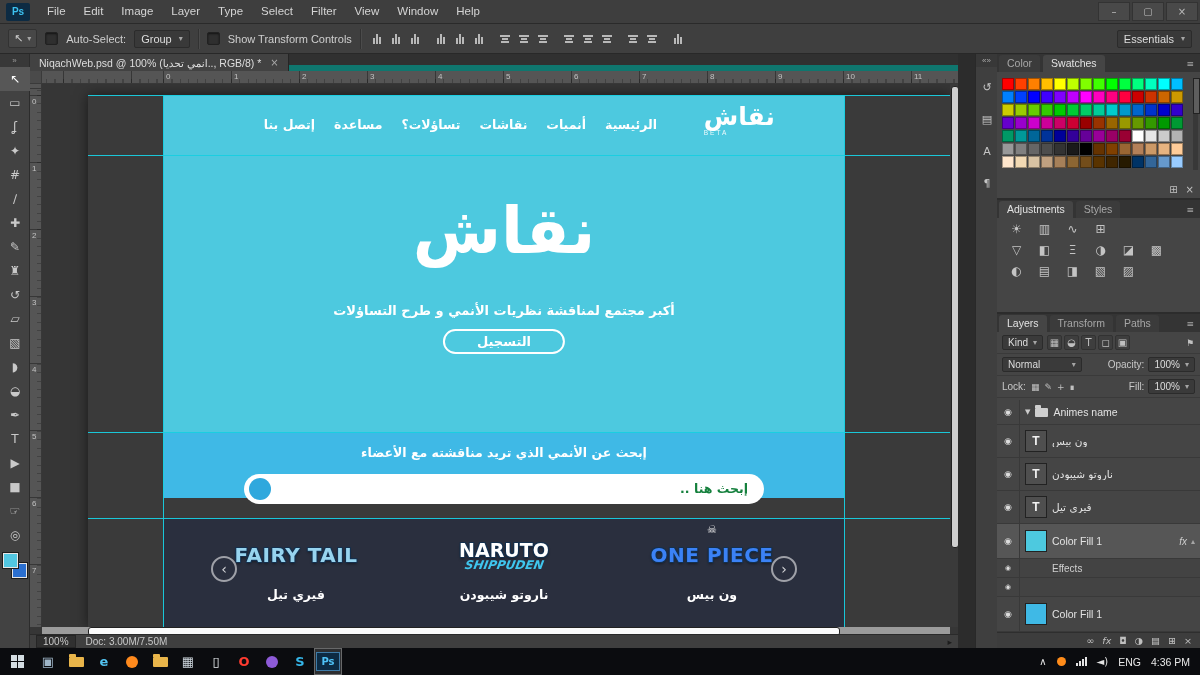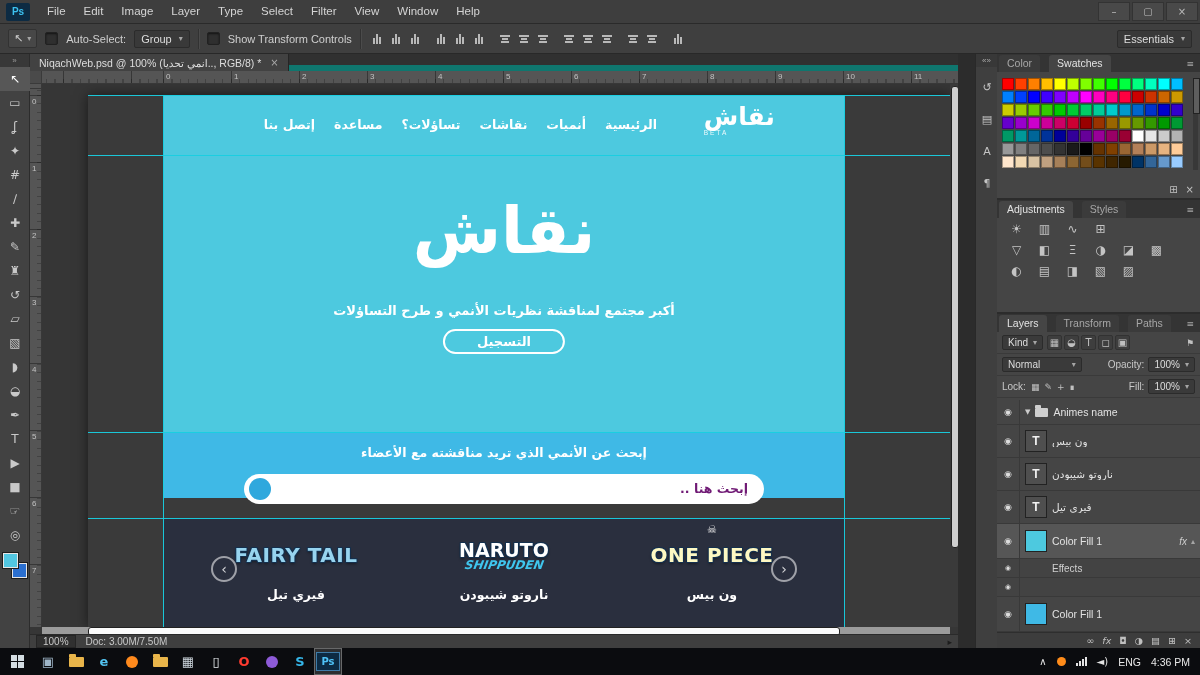--- a/index.html
+++ b/index.html
@@ -77,48 +77,48 @@
   #nav-links{position:absolute;right:188px;top:22px;display:flex;direction:rtl;gap:19px;color:#fff;font-weight:bold;font-size:12.5px;font-family:"DejaVu Sans",sans-serif;z-index:2;}
   .nav-link{white-space:nowrap;}
 
   #hero-logo{position:absolute;left:0;right:0;top:104px;text-align:center;color:#fff;font-size:64px;font-weight:bold;font-family:"DejaVu Sans",sans-serif;line-height:1;}
   #tagline{position:absolute;left:0;right:0;top:208px;text-align:center;color:#fff;font-size:13px;font-weight:bold;font-family:"DejaVu Sans",sans-serif;}
   #signup-btn{position:absolute;left:50%;transform:translateX(-50%);top:234px;border:2px solid #fff;border-radius:14px;padding:3px 32px;color:#fff;font-size:13px;font-weight:bold;font-family:"DejaVu Sans",sans-serif;}
 
   #search-prompt{position:absolute;left:0;right:0;top:13px;text-align:center;color:#fff;font-size:12.5px;font-weight:bold;font-family:"DejaVu Sans",sans-serif;}
   #search-pill{position:absolute;left:50%;transform:translateX(-50%);top:42px;width:520px;height:30px;background:#fff;border-radius:16px;}
   #search-dot{position:absolute;left:5px;top:4px;width:22px;height:22px;border-radius:50%;background:#2fa8dd;}
-  #search-ph{position:absolute;right:16px;top:0;line-height:30px;color:#701a75;font-weight:bold;font-size:12.5px;direction:rtl;font-family:"DejaVu Sans",sans-serif;}
+  #search-ph{position:absolute;right:16px;top:0;line-height:30px;color:#15803d;font-weight:bold;font-size:12.5px;direction:rtl;font-family:"DejaVu Sans",sans-serif;}
 
   #carousel-items{position:absolute;left:0;right:0;top:14px;display:flex;justify-content:center;gap:58px;}
   .car-item{display:flex;flex-direction:column;align-items:center;gap:9px;width:150px;}
   .car-logo{height:46px;display:flex;flex-direction:column;align-items:center;justify-content:center;position:relative;}
   .outline{text-shadow:-1px -1px 0 #14304e,1px -1px 0 #14304e,-1px 1px 0 #14304e,1px 1px 0 #14304e,0 2px 3px rgba(0,0,0,.45);}
   .lg-text{font-size:20px;font-weight:bold;letter-spacing:.5px;font-family:"DejaVu Sans",sans-serif;}
   .lg-text.fairy-tail{color:#97d4ef;}
-  .lg-text.one-piece{color:#fef9c3;}
+  .lg-text.one-piece{color:#3b82f6;}
   .nar-top{font-size:19px;font-weight:bold;color:#fff;font-family:"DejaVu Sans",sans-serif;}
   .nar-bot{font-size:12px;font-weight:bold;font-style:italic;color:#3fc6ee;transform:skewX(-10deg);margin-top:-3px;font-family:"DejaVu Sans",sans-serif;}
   .op-badge{position:absolute;top:-9px;font-size:11px;color:#e8e8e8;font-family:"DejaVu Sans",sans-serif;}
   .car-label{color:#fff;font-size:12.5px;font-weight:bold;font-family:"DejaVu Sans",sans-serif;}
   .car-arrow{position:absolute;top:38px;width:26px;height:26px;border:2px solid rgba(255,255,255,.55);border-radius:50%;color:rgba(255,255,255,.8);display:flex;align-items:center;justify-content:center;font-size:14px;box-sizing:border-box;}
   .car-arrow.left{left:48px;}
   .car-arrow.right{right:48px;}
 
   
   #dock-gap{position:absolute;left:958px;top:54px;width:17px;height:594px;background:#2c2c2c;}
   #panel-strip{position:absolute;left:975px;top:54px;width:22px;height:594px;background:#3f3f3f;border-left:1px solid #292929;box-sizing:border-box;}
   .strip-collapse{height:13px;background:#383838;color:#a8a8a8;font-size:8px;text-align:center;line-height:13px;}
   .strip-ic{width:22px;height:24px;display:flex;align-items:center;justify-content:center;color:#c5c5c5;font-size:11px;font-family:"DejaVu Sans",sans-serif;margin-top:8px;}
   #panels{position:absolute;left:997px;top:54px;width:203px;height:594px;background:#2c2c2c;}
   .panel{position:absolute;left:0;width:203px;background:#454545;overflow:hidden;}
   #panel-swatches{top:0;height:144px;}
   #panel-adjust{top:146px;height:112px;}
   #panel-layers{top:260px;height:334px;}
-  .ptabs{height:18px;background:#343434;display:flex;align-items:flex-end;padding-left:2px;gap:9px;}
+  .ptabs{height:18px;background:#343434;display:flex;align-items:flex-end;padding-left:2px;gap:3px;}
   .ptab{padding:2px 8px 3px;font-size:10.5px;color:#a6a6a6;background:#3b3b3b;border-radius:3px 3px 0 0;}
   .ptab.active{background:#454545;color:#e2e2e2;}
   .pmenu{margin-left:auto;color:#a8a8a8;font-size:9px;padding:0 6px 3px;}
   #swatch-grid{position:absolute;left:5px;top:24px;width:184px;display:flex;flex-wrap:wrap;gap:1px;}
   .swatch{width:12px;height:12px;box-sizing:border-box;border:1px solid rgba(0,0,0,.35);}
   #swatch-scroll{position:absolute;right:2px;top:24px;width:5px;height:92px;background:#383838;}
   #swatch-scroll .thumb{position:absolute;left:0;top:0;width:5px;height:34px;background:#5e5e5e;}
   #swatch-footer{position:absolute;right:6px;bottom:3px;display:flex;gap:8px;}
   .pfoot-ic{color:#c0c0c0;font-size:10px;font-family:"DejaVu Sans",sans-serif;}
   .adj-label{padding:5px 8px 2px;font-size:11px;color:#ddd;font-weight:bold;}

